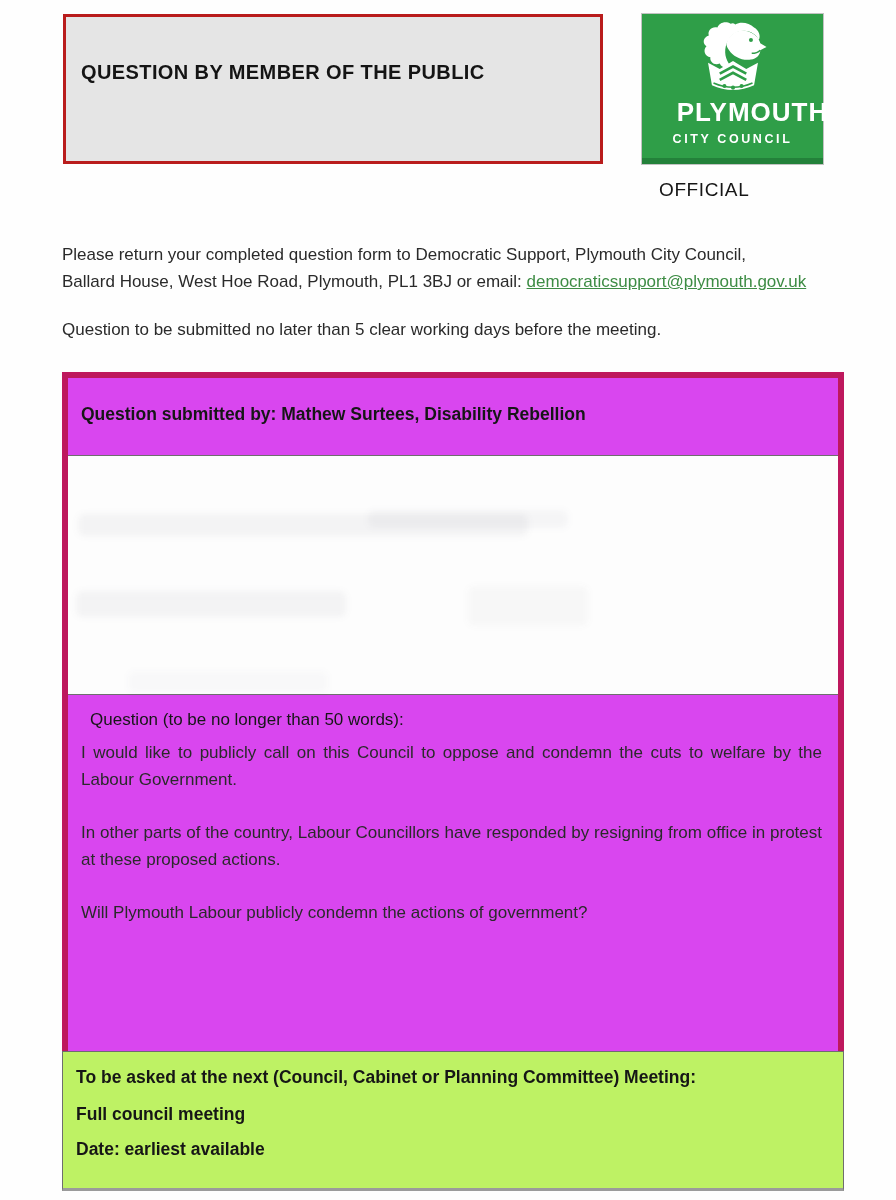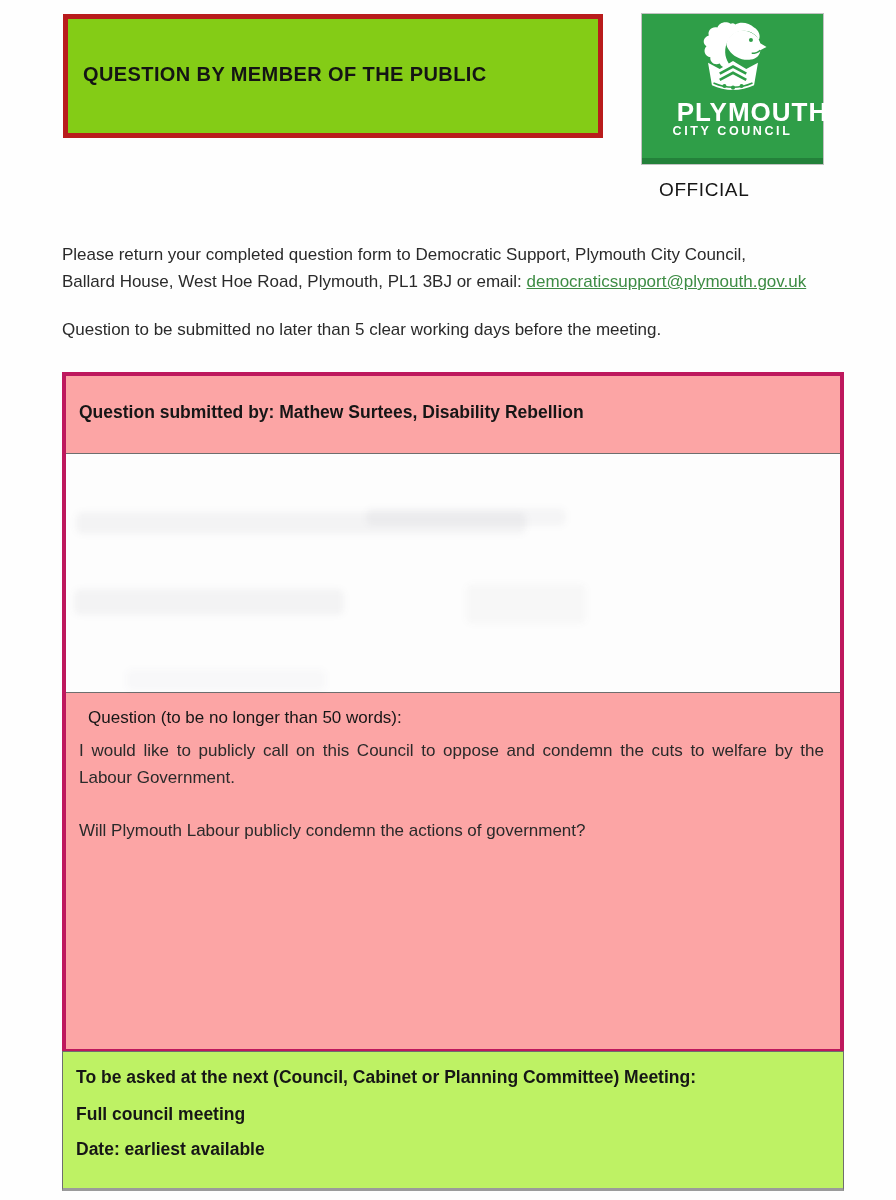--- a/index.html
+++ b/index.html
@@ -5,42 +5,42 @@
   * { margin:0; padding:0; box-sizing:border-box; }
   html,body { background:#e9e9e9; }
   #page {
     position:relative; width:896px; height:1200px; margin:0 auto;
     background:#fefefe; overflow:hidden;
     font-family:"Liberation Sans", sans-serif; color:#262626;
   }
 
   
   .header-box {
-    position:absolute; left:63px; top:14px; width:540px; height:124px;
-    border:5px solid #b91c1c; background:#84cc16;
+    position:absolute; left:63px; top:14px; width:540px; height:150px;
+    border:3px solid #b91c1c; background:#e5e5e5;
   }
   .header-title {
     position:absolute; left:15px; top:44px;
     font-size:20px; font-weight:bold; letter-spacing:0.4px; color:#141414;
   }
 
   
   .logo-box {
     position:absolute; left:641px; top:13px; width:183px; height:152px;
     background:#2f9e48; border:1px solid #c2c2c2;
     display:flex; flex-direction:column; align-items:center;
   }
   .logo-emblem { margin-top:5px; width:100px; height:78px; }
   .logo-name {
     color:#fff; font-weight:bold; font-size:26px; letter-spacing:1px;
     line-height:1; margin-top:2px;margin-left:40px;
   }
   .logo-sub {
     color:#fff; font-weight:bold; font-size:12.5px; letter-spacing:2.6px;
-    line-height:1; margin-top:0;
+    line-height:1; margin-top:8px;
   }
   .logo-strip {
     position:absolute; left:0; bottom:0; width:100%; height:6px; background:#23813a;
   }
   .official-label {
     position:absolute; left:659px; top:179px;
     font-size:19px; letter-spacing:0.6px; color:#161616;
   }
 
   
@@ -50,21 +50,21 @@
   }
   .email-link { color:#3d8c44; text-decoration:underline; }
   .deadline {
     position:absolute; left:62px; top:320px; width:790px;
     font-size:17px; color:#2a2a2a;
   }
 
   
   .form-table {
     position:absolute; left:62px; top:372px; width:782px;
-    border:4px solid #be185d; background:#fca5a5;
+    border:6px solid #be185d; background:#d946ef;
   }
   .row-submitted {
     height:78px; border-bottom:1px solid #6e6e6e;
     padding:26px 14px 0 13px;
     font-size:17.5px; font-weight:bold; color:#161616;
   }
   .row-redacted {
     height:239px; border-bottom:1px solid #6e6e6e; position:relative;
     background:#fdfdfd;
   }
@@ -139,20 +139,21 @@
       <div class="smudge s1"></div>
       <div class="smudge s2"></div>
       <div class="smudge s3"></div>
       <div class="smudge s4"></div>
       <div class="smudge s5"></div>
     </div>
 
     <div class="row-question">
       <div class="question-label">Question (to be no longer than 50 words):</div>
       <p class="q-par first">I would like to publicly call on this Council to oppose and condemn the cuts to welfare by the Labour Government.</p>
+      <p class="q-par gap">In other parts of the country, Labour Councillors have responded by resigning  from office in protest at these proposed actions.</p>
       <p class="q-par gap">Will Plymouth Labour publicly condemn the actions of government?</p>
     </div>
 
   </div>
 
   <div class="meeting-box">
     <div class="meeting-line1">To be asked at the next (Council, Cabinet or Planning Committee) Meeting:</div>
     <div class="meeting-line2">Full council meeting</div>
     <div class="meeting-line3">Date: earliest available</div>
   </div>

